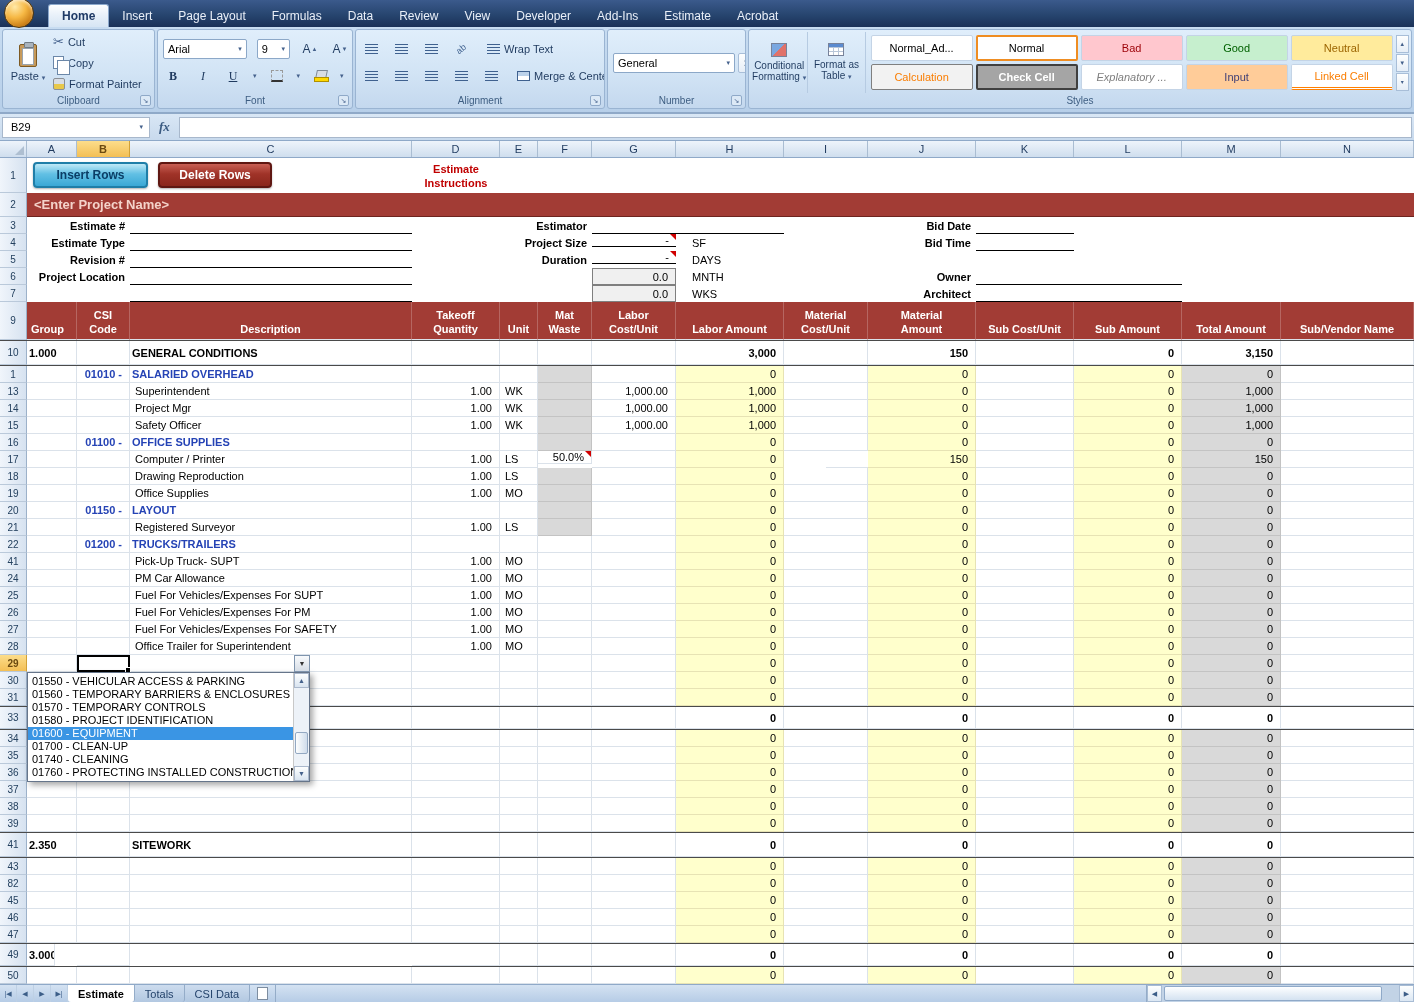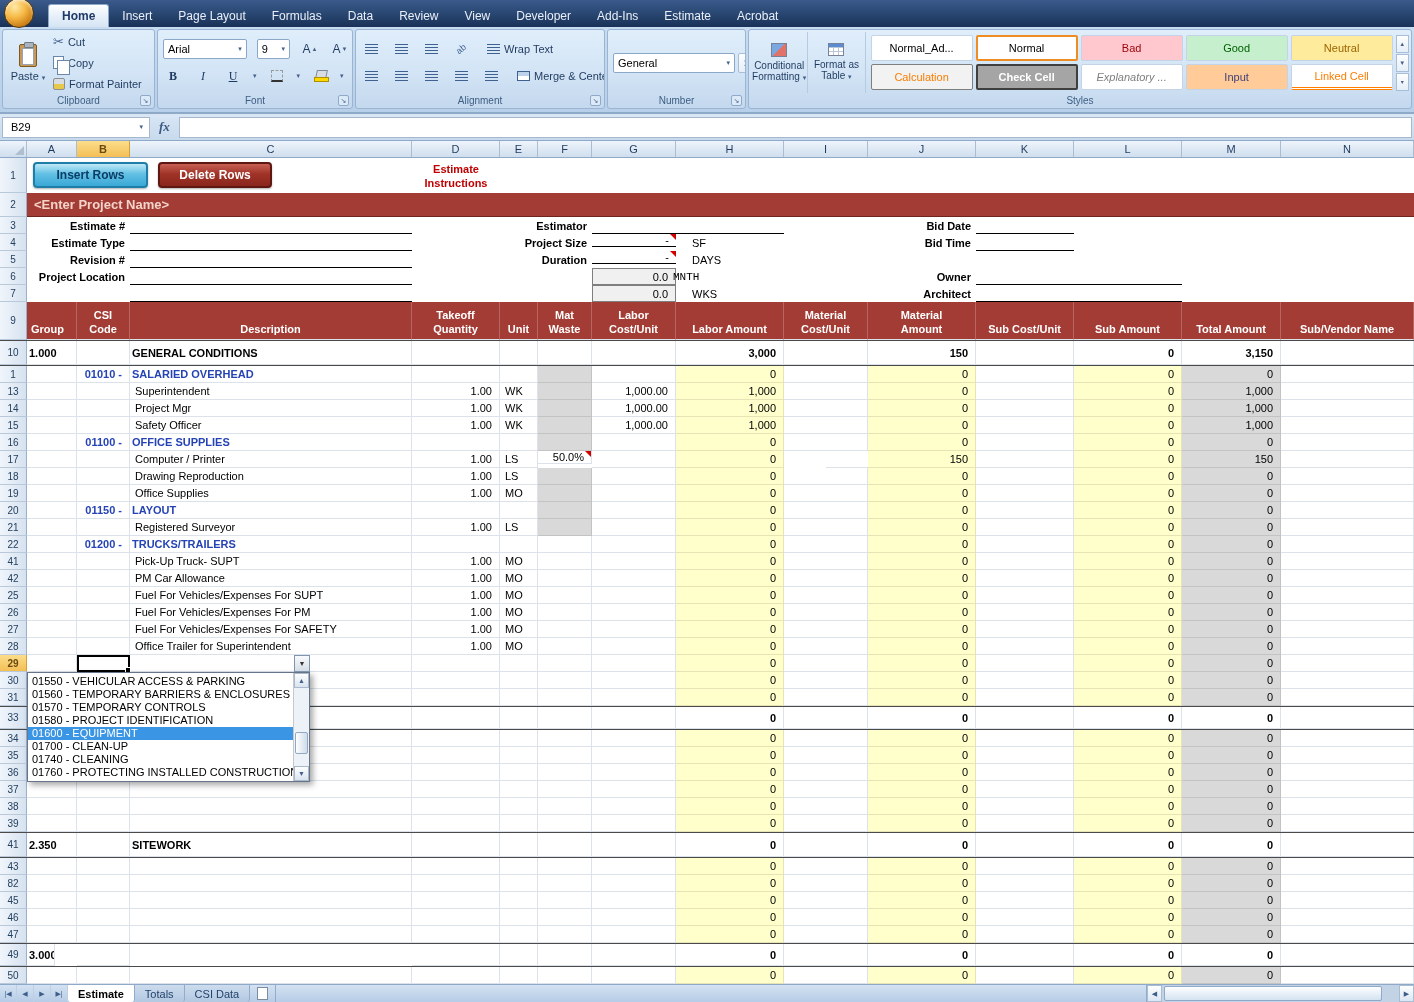--- a/index.html
+++ b/index.html
@@ -466,21 +466,21 @@
           <div class="cell ul" style="left: 130px; width: 282px;"></div>
           <div class="cell lbl" style="left: 412px; width: 180px;">Duration</div>
           <div class="cell r ul mark" style="left: 592px; width: 84px;">-</div>
           <div class="cell lf" style="left: 676px; width: 108px;">DAYS</div>
         </div>
         <div class="grow" style="height: 17px;">
           <div class="rh">6</div>
           <div class="cell lbl" style="left: 27px; width: 103px;">Project Location</div>
           <div class="cell ul" style="left: 130px; width: 282px;"></div>
           <div class="cell r boxed" style="left: 592px; width: 84px;">0.0</div>
-          <div class="cell lf" style="left: 657px; width: 108px; font-family: Liberation Mono, monospace;">MNTH</div>
+          <div class="cell lf" style="left: 676px; width: 108px;">MNTH</div>
           <div class="cell lbl" style="left: 784px; width: 192px;">Owner</div>
           <div class="cell ul" style="left: 976px; width: 206px;"></div>
         </div>
         <div class="grow" style="height: 17px;">
           <div class="rh">7</div>
           <div class="cell ul" style="left: 130px; width: 282px;"></div>
           <div class="cell r boxed" style="left: 592px; width: 84px;">0.0</div>
           <div class="cell lf" style="left: 676px; width: 108px;">WKS</div>
           <div class="cell lbl" style="left: 784px; width: 192px;">Architect</div>
           <div class="cell ul" style="left: 976px; width: 206px;"></div>
@@ -723,21 +723,21 @@
           <div class="cell gc e" style="left: 592px; width: 84px;"></div>
           <div class="cell gc r y" style="left: 676px; width: 108px;">0</div>
           <div class="cell gc e" style="left: 784px; width: 84px;"></div>
           <div class="cell gc r y" style="left: 868px; width: 108px;">0</div>
           <div class="cell gc e" style="left: 976px; width: 98px;"></div>
           <div class="cell gc r y" style="left: 1074px; width: 108px;">0</div>
           <div class="cell gc r g" style="left: 1182px; width: 99px;">0</div>
           <div class="cell gc e" style="left: 1281px; width: 133px;"></div>
         </div>
         <div class="grow" style="height: 17px;">
-          <div class="rh">42</div>
+          <div class="rh">24</div>
           <div class="cell gc e" style="left: 27px; width: 50px;"></div>
           <div class="cell gc e" style="left: 77px; width: 53px;"></div>
           <div class="cell gc ind" style="left: 130px; width: 282px;">PM Car Allowance</div>
           <div class="cell gc r" style="left: 412px; width: 88px;">1.00</div>
           <div class="cell gc ind" style="left: 500px; width: 38px;">MO</div>
           <div class="cell gc e" style="left: 538px; width: 54px;"></div>
           <div class="cell gc e" style="left: 592px; width: 84px;"></div>
           <div class="cell gc r y" style="left: 676px; width: 108px;">0</div>
           <div class="cell gc e" style="left: 784px; width: 84px;"></div>
           <div class="cell gc r y" style="left: 868px; width: 108px;">0</div>

